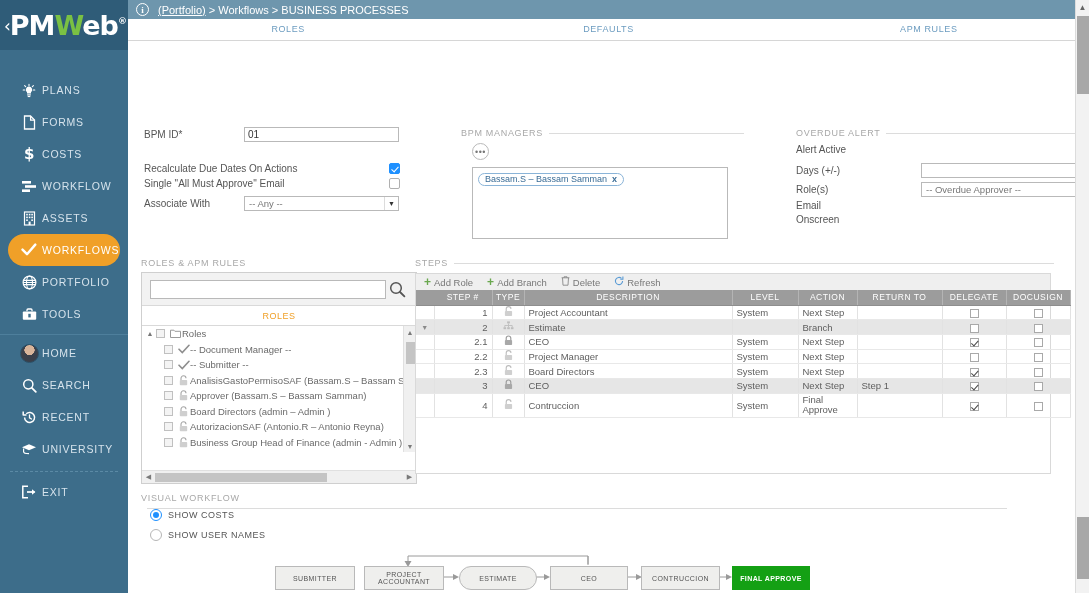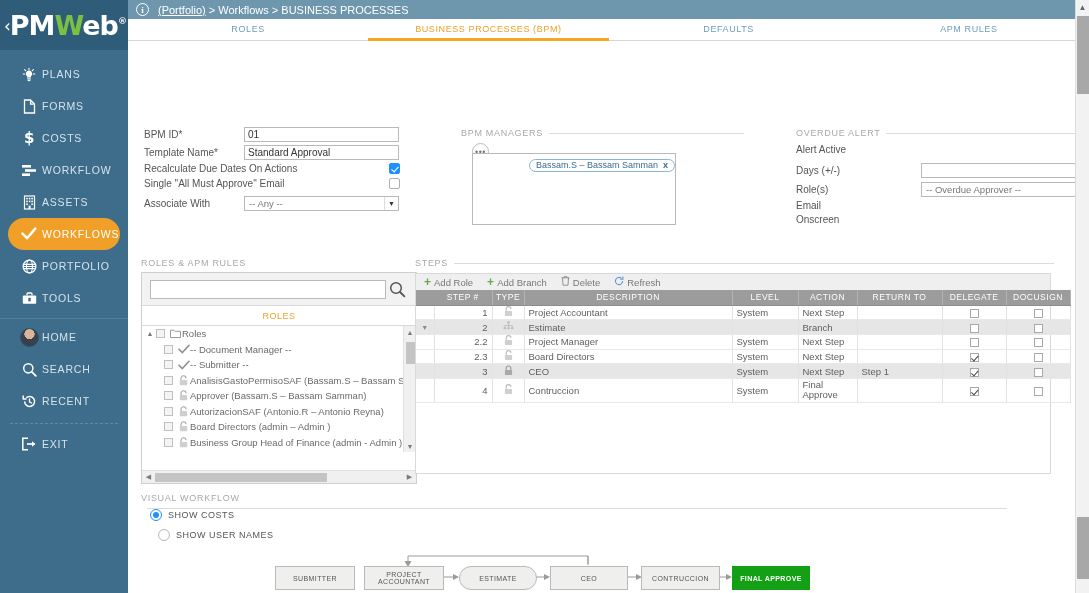--- a/index.html
+++ b/index.html
@@ -28,21 +28,21 @@
   }
   .logo-text {
     font-size: 27px; font-weight: bold; color: #ffffff;
     letter-spacing: -1px; white-space: nowrap;
     font-family: "DejaVu Sans", sans-serif;
   }
   .logo-text .grn { color: #7ac143; }
   .logo-text .chev { font-size: 17px; font-weight: normal; vertical-align: 3px; }
   .logo-text .reg { font-size: 9px; vertical-align: 11px; }
 
-  .nav-list { padding-top: 8px; }
+  .nav-list { padding-top: 24px; }
   .nav-item {
     display: flex; align-items: center;
     height: 32px; margin: 0 8px;
     padding-left: 8px;
     font-size: 10.5px; letter-spacing: 0.8px;
     color: #d6e3ec;
     border-radius: 16px;
     cursor: pointer;
   }
   .nav-item .ic {
@@ -435,20 +435,29 @@
       <div class="nav-item">
         <span class="ic">
           <svg width="15" height="15" viewBox="0 0 15 15">
               <path d="M2.6 7.5a5 5 0 1 0 1.6-3.7" fill="none" stroke="#fff" stroke-width="1.5"></path>
               <path d="M1.2 1.6v3.3h3.3" fill="none" stroke="#fff" stroke-width="1.5" stroke-linejoin="round"></path>
               <path d="M7.5 4.8v3l2 1.2" fill="none" stroke="#fff" stroke-width="1.3" stroke-linecap="round"></path>
             </svg>
         </span>
         <span>RECENT</span>
       </div>
+      <div class="nav-item">
+        <span class="ic">
+          <svg width="16" height="12" viewBox="0 0 16 12">
+              <path d="M8 1.3L15 4.3 8 7.3 1 4.3z" fill="#fff"></path>
+              <path d="M2.6 5.6v3.1c0 .9 2.4 1.9 5.4 1.9" fill="none" stroke="#fff" stroke-width="1.2"></path>
+            </svg>
+        </span>
+        <span>UNIVERSITY</span>
+      </div>
 
       <div class="nav-sep"></div>
 
       <div class="nav-item">
         <span class="ic">
           <svg width="16" height="14" viewBox="0 0 16 14">
               <path d="M7 1.2H1.8v11.6H7" fill="none" stroke="#fff" stroke-width="1.5"></path>
               <path d="M6 7h7.6" stroke="#fff" stroke-width="1.7"></path>
               <path d="M11 4.2L14.4 7 11 9.8z" fill="#fff"></path>
             </svg>
@@ -461,37 +470,30 @@
   <div id="main">
 
     <div id="topbar">
       <span class="info-ic">i</span>
       <span><span class="bc-link">(Portfolio)</span><span> &gt; </span><span>Workflows</span><span> &gt; </span><span>BUSINESS PROCESSES</span></span>
     </div>
 
 
     <div id="tabs">
       <div class="tab">ROLES</div>
-      <div class="tab active">BUSINESS PROCESSES (BPM)</div>
       <div class="tab">DEFAULTS</div>
       <div class="tab">APM RULES</div>
     </div>
 
     <div id="content">
 
       <div class="frow" style="left:16px; top:86px; width:260px;">
         <span class="flabel" style="width:100px;">BPM ID*</span>
         <div class="finput" style="width:155px;">
             <span>01</span>
-          </div>
-      </div>
-      <div class="frow" style="left:16px; top:104px; width:260px;">
-        <span class="flabel" style="width:100px;">Template Name*</span>
-        <div class="finput" style="width:155px;">
-            <span>Standard Approval</span>
           </div>
       </div>
       <div class="frow" style="left:16px; top:122px; width:272px;">
         <span class="flabel" style="width:245px;">Recalculate Due Dates On Actions</span>
         <span class="fcheck on"></span>
       </div>
       <div class="frow" style="left:16px; top:137px; width:272px;">
         <span class="flabel" style="width:245px;">Single "All Must Approve" Email</span>
         <span class="fcheck"></span>
       </div>
@@ -500,21 +502,21 @@
         <div class="fsel" style="width:155px;">
           <span>-- Any --</span>
           <span class="caret">▼</span>
         </div>
       </div>
 
       <div class="sect" style="left:333px; top:87px; width:290px;">
         <span>BPM MANAGERS</span><span class="line" style="width:195px;"></span>
       </div>
       <div style="position:absolute; left:344px; top:102px;" class="dots-btn">•••</div>
-      <div class="mgr-box" style="position:absolute; left:344px; top:112px; width:204px; height:72px;text-align:right;">
+      <div class="mgr-box" style="position:absolute; left:344px; top:126px; width:256px; height:72px;">
         <span class="chip">
           <span>Bassam.S – Bassam Samman</span>
           <span class="x">x</span>
         </span>
       </div>
 
       <div class="sect" style="left:668px; top:87px; width:330px;">
         <span>OVERDUE ALERT</span><span class="line" style="width:218px;"></span>
       </div>
       <div class="frow" style="left:668px; top:103px; width:326px;">
@@ -607,31 +609,31 @@
             <span>Approver (Bassam.S – Bassam Samman)</span>
           </div>
           <div class="tnode" style="padding-left:22px;">
             <span class="tcb"></span>
             <span class="ticon">
                 <svg width="9" height="11" viewBox="0 0 9 11">
                   <path d="M2 5V3.3a2.5 2.5 0 0 1 5 0" fill="none" stroke="#a6a6a6" stroke-width="1.1"></path>
                   <rect x="0.8" y="5" width="7.4" height="5.2" rx="0.8" fill="#cfcfcf"></rect>
                 </svg>
               </span>
-            <span>AutorizacionSAF (Antonio.R – Antonio Reyna)</span>
+            <span>Board Directors (admin – Admin )</span>
           </div>
           <div class="tnode" style="padding-left:22px;">
             <span class="tcb"></span>
             <span class="ticon">
                 <svg width="9" height="11" viewBox="0 0 9 11">
                   <path d="M2 5V3.3a2.5 2.5 0 0 1 5 0" fill="none" stroke="#a6a6a6" stroke-width="1.1"></path>
                   <rect x="0.8" y="5" width="7.4" height="5.2" rx="0.8" fill="#cfcfcf"></rect>
                 </svg>
               </span>
-            <span>Board Directors (admin – Admin )</span>
+            <span>AutorizacionSAF (Antonio.R – Antonio Reyna)</span>
           </div>
           <div class="tnode" style="padding-left:22px;">
             <span class="tcb"></span>
             <span class="ticon">
                 <svg width="9" height="11" viewBox="0 0 9 11">
                   <path d="M2 5V3.3a2.5 2.5 0 0 1 5 0" fill="none" stroke="#a6a6a6" stroke-width="1.1"></path>
                   <rect x="0.8" y="5" width="7.4" height="5.2" rx="0.8" fill="#cfcfcf"></rect>
                 </svg>
               </span>
             <span>Business Group Head of Finance (admin - Admin )</span>
@@ -729,20 +731,34 @@
                     </svg></td>
                 <td>Estimate</td>
                 <td></td>
                 <td>Branch</td>
                 <td></td>
                 <td class="c"><span class="gcb"></span></td>
                 <td class="c"><span class="gcb"></span></td>
               </tr>
               <tr>
                 <td class="c"></td>
+                <td class="r" style="padding-right:4px;">2.1</td>
+                <td class="c"><svg width="9" height="11" viewBox="0 0 9 11">
+                      <path d="M2.2 5V3.3a2.3 2.3 0 0 1 4.6 0V5" fill="none" stroke="#9e9e9e" stroke-width="1.2"></path>
+                      <rect x="0.9" y="5" width="7.2" height="5" rx="0.8" fill="#a8a8a8"></rect>
+                    </svg></td>
+                <td>CEO</td>
+                <td>System</td>
+                <td>Next Step</td>
+                <td></td>
+                <td class="c"><span class="gcb on"></span></td>
+                <td class="c"><span class="gcb"></span></td>
+              </tr>
+              <tr>
+                <td class="c"></td>
                 <td class="r" style="padding-right:4px;padding-left:32px;">2.2</td>
                 <td class="c"><svg width="9" height="11" viewBox="0 0 9 11">
                       <path d="M2.2 5V3.2a2.4 2.4 0 0 1 4.8-.3" fill="none" stroke="#bdbdbd" stroke-width="1.1"></path>
                       <rect x="0.9" y="5" width="7.2" height="5" rx="0.8" fill="#cfcfcf"></rect>
                     </svg></td>
                 <td>Project Manager</td>
                 <td>System</td>
                 <td>Next Step</td>
                 <td></td>
                 <td class="c"><span class="gcb"></span></td>
@@ -795,21 +811,21 @@
         </div>
       </div>
 
       <div class="sect" style="left:13px; top:452px; width:930px;">
         <span>VISUAL WORKFLOW</span><span class="line" style="width:860px;"></span>
       </div>
       <div style="position:absolute; left:22px; top:468px; display:flex; align-items:center; font-size:9px; letter-spacing:0.5px; color:#555;">
         <span class="radio on"></span>
         <span style="margin-left:6px;">SHOW COSTS</span>
       </div>
-      <div style="position:absolute; left:22px; top:488px; display:flex; align-items:center; font-size:9px; letter-spacing:0.5px; color:#555;margin-left:8px;">
+      <div style="position:absolute; left:22px; top:488px; display:flex; align-items:center; font-size:9px; letter-spacing:0.5px; color:#555;">
         <span class="radio"></span>
         <span style="margin-left:6px;">SHOW USER NAMES</span>
       </div>
 
       <div id="wf">
         <svg width="560" height="85" viewBox="0 0 560 85" style="position:absolute;left:0;top:0;">
           <g stroke="#9a9a9a" stroke-width="1" fill="none">
 
             <path d="M47 48 L47 60"></path>
             <path d="M43.5 59 L47 65 L50.5 59 Z" fill="#9a9a9a" stroke="none"></path>

